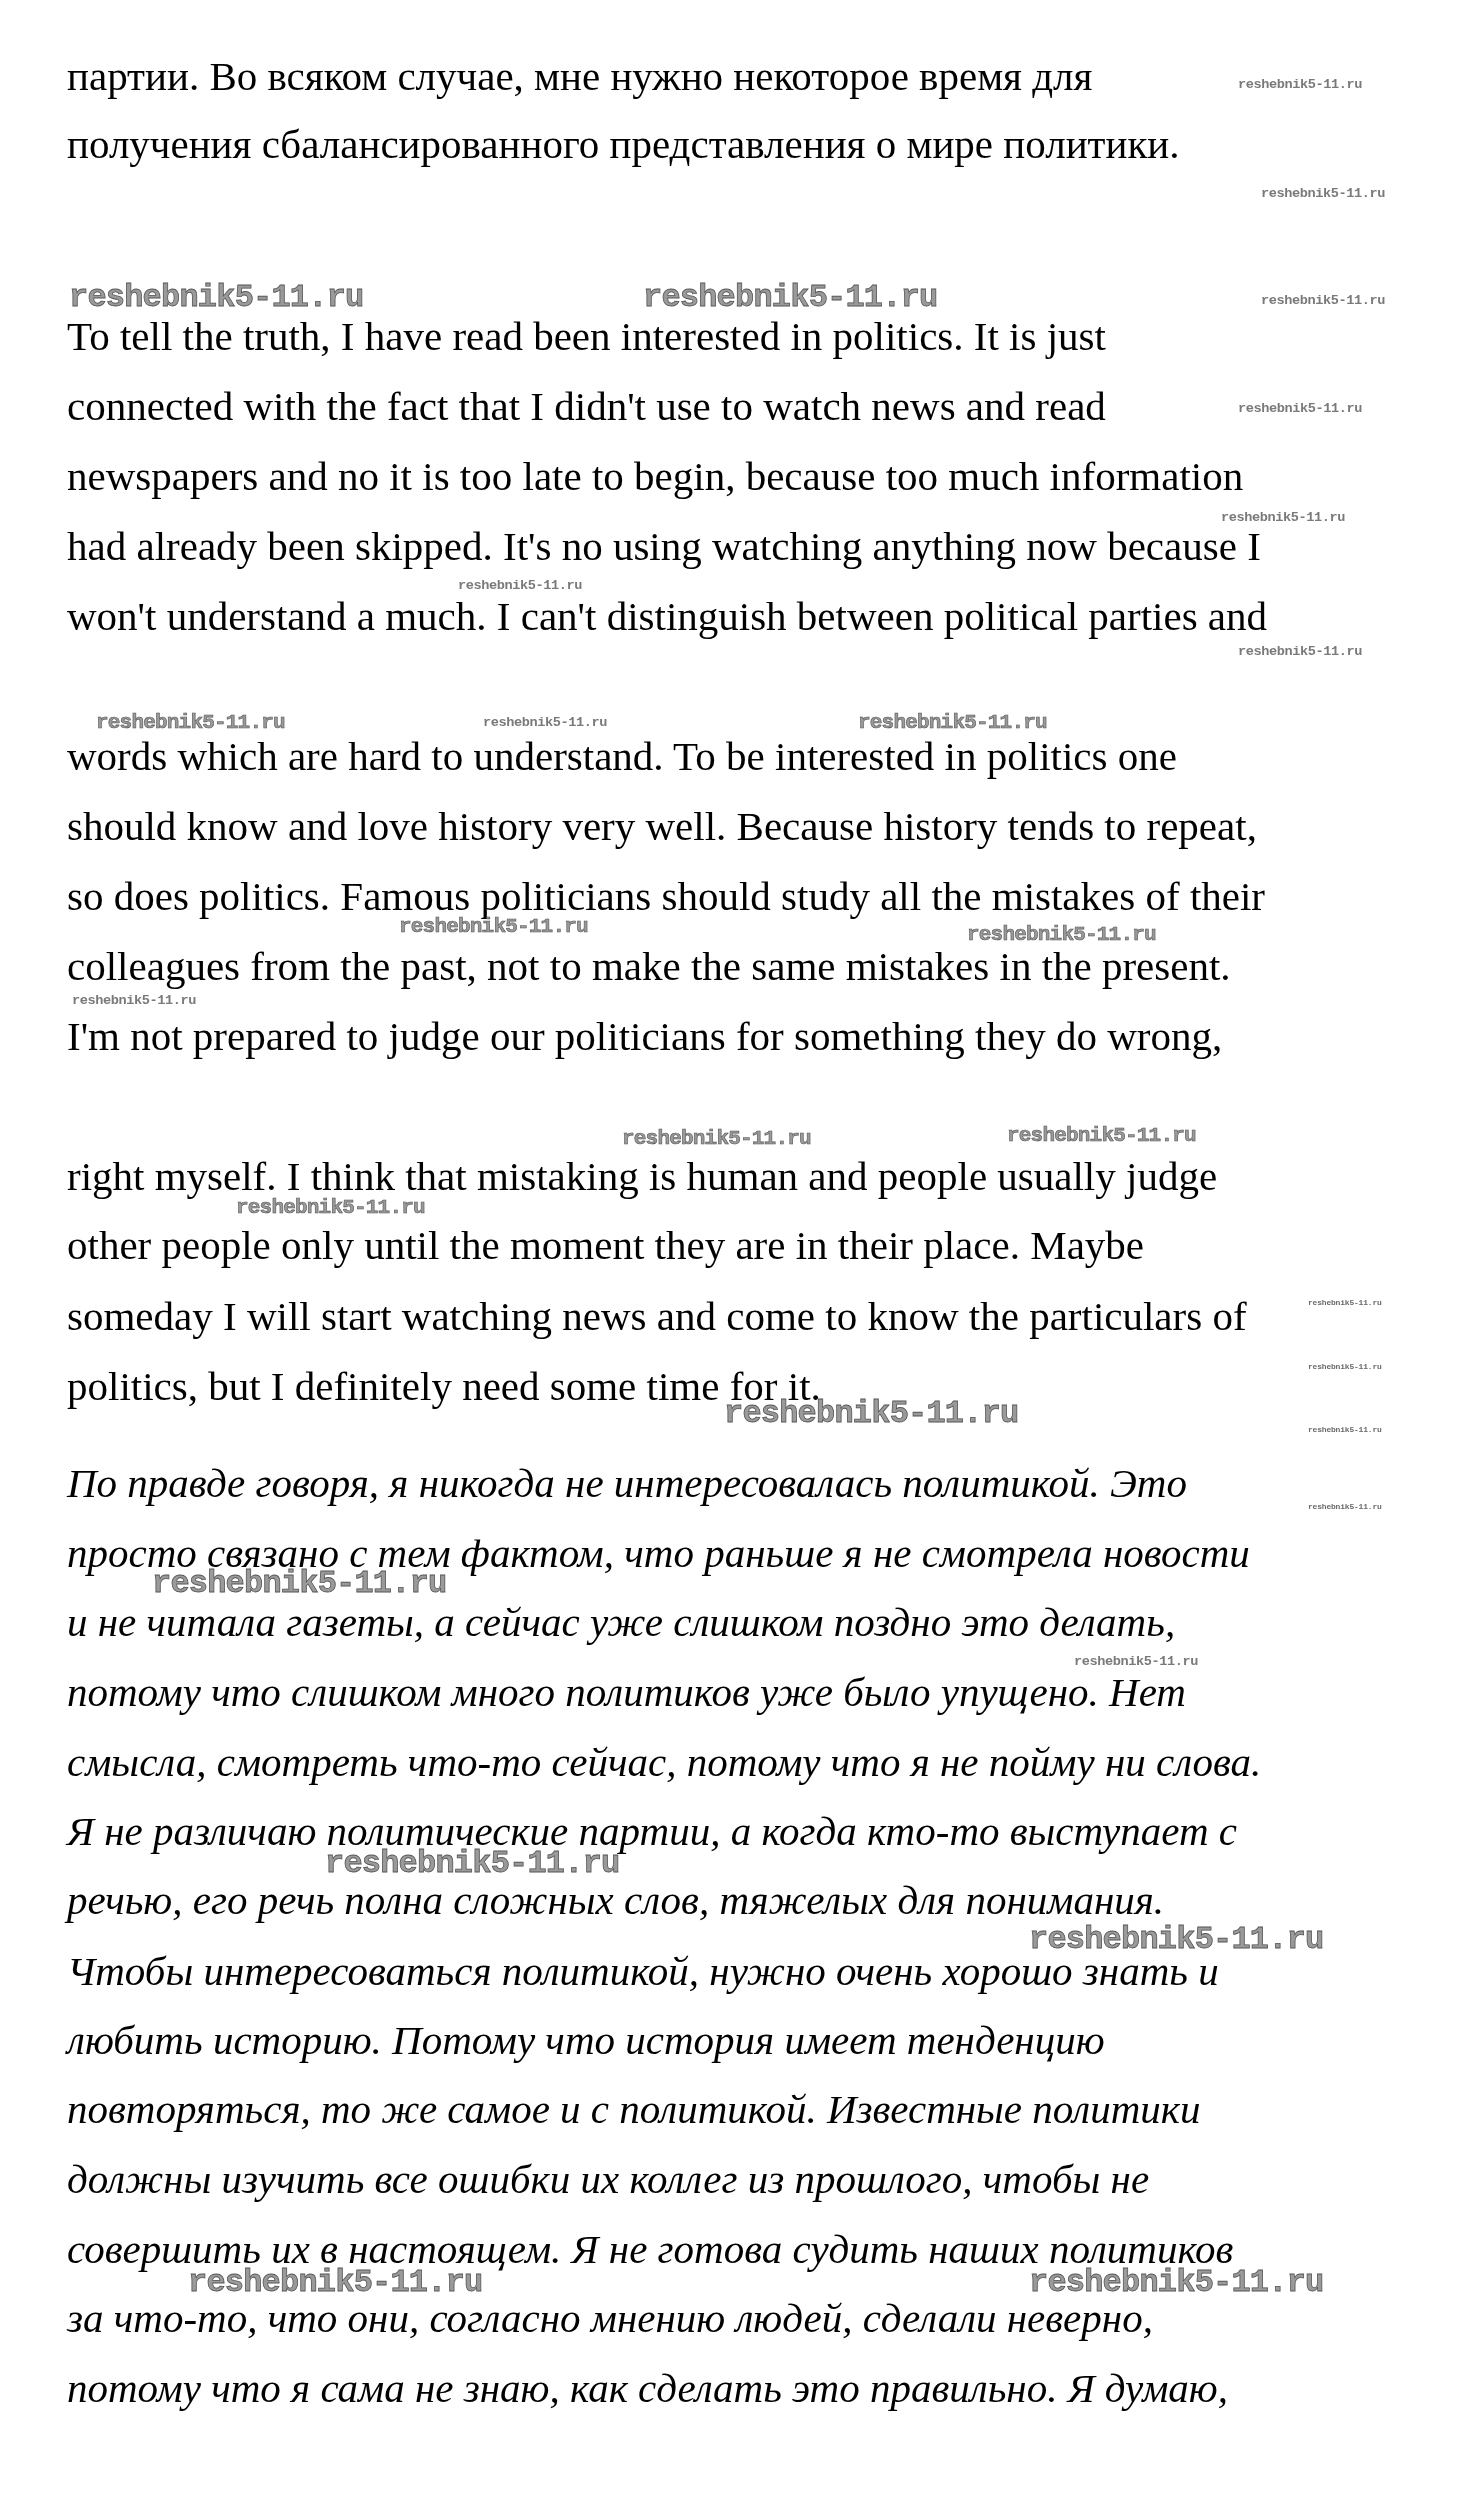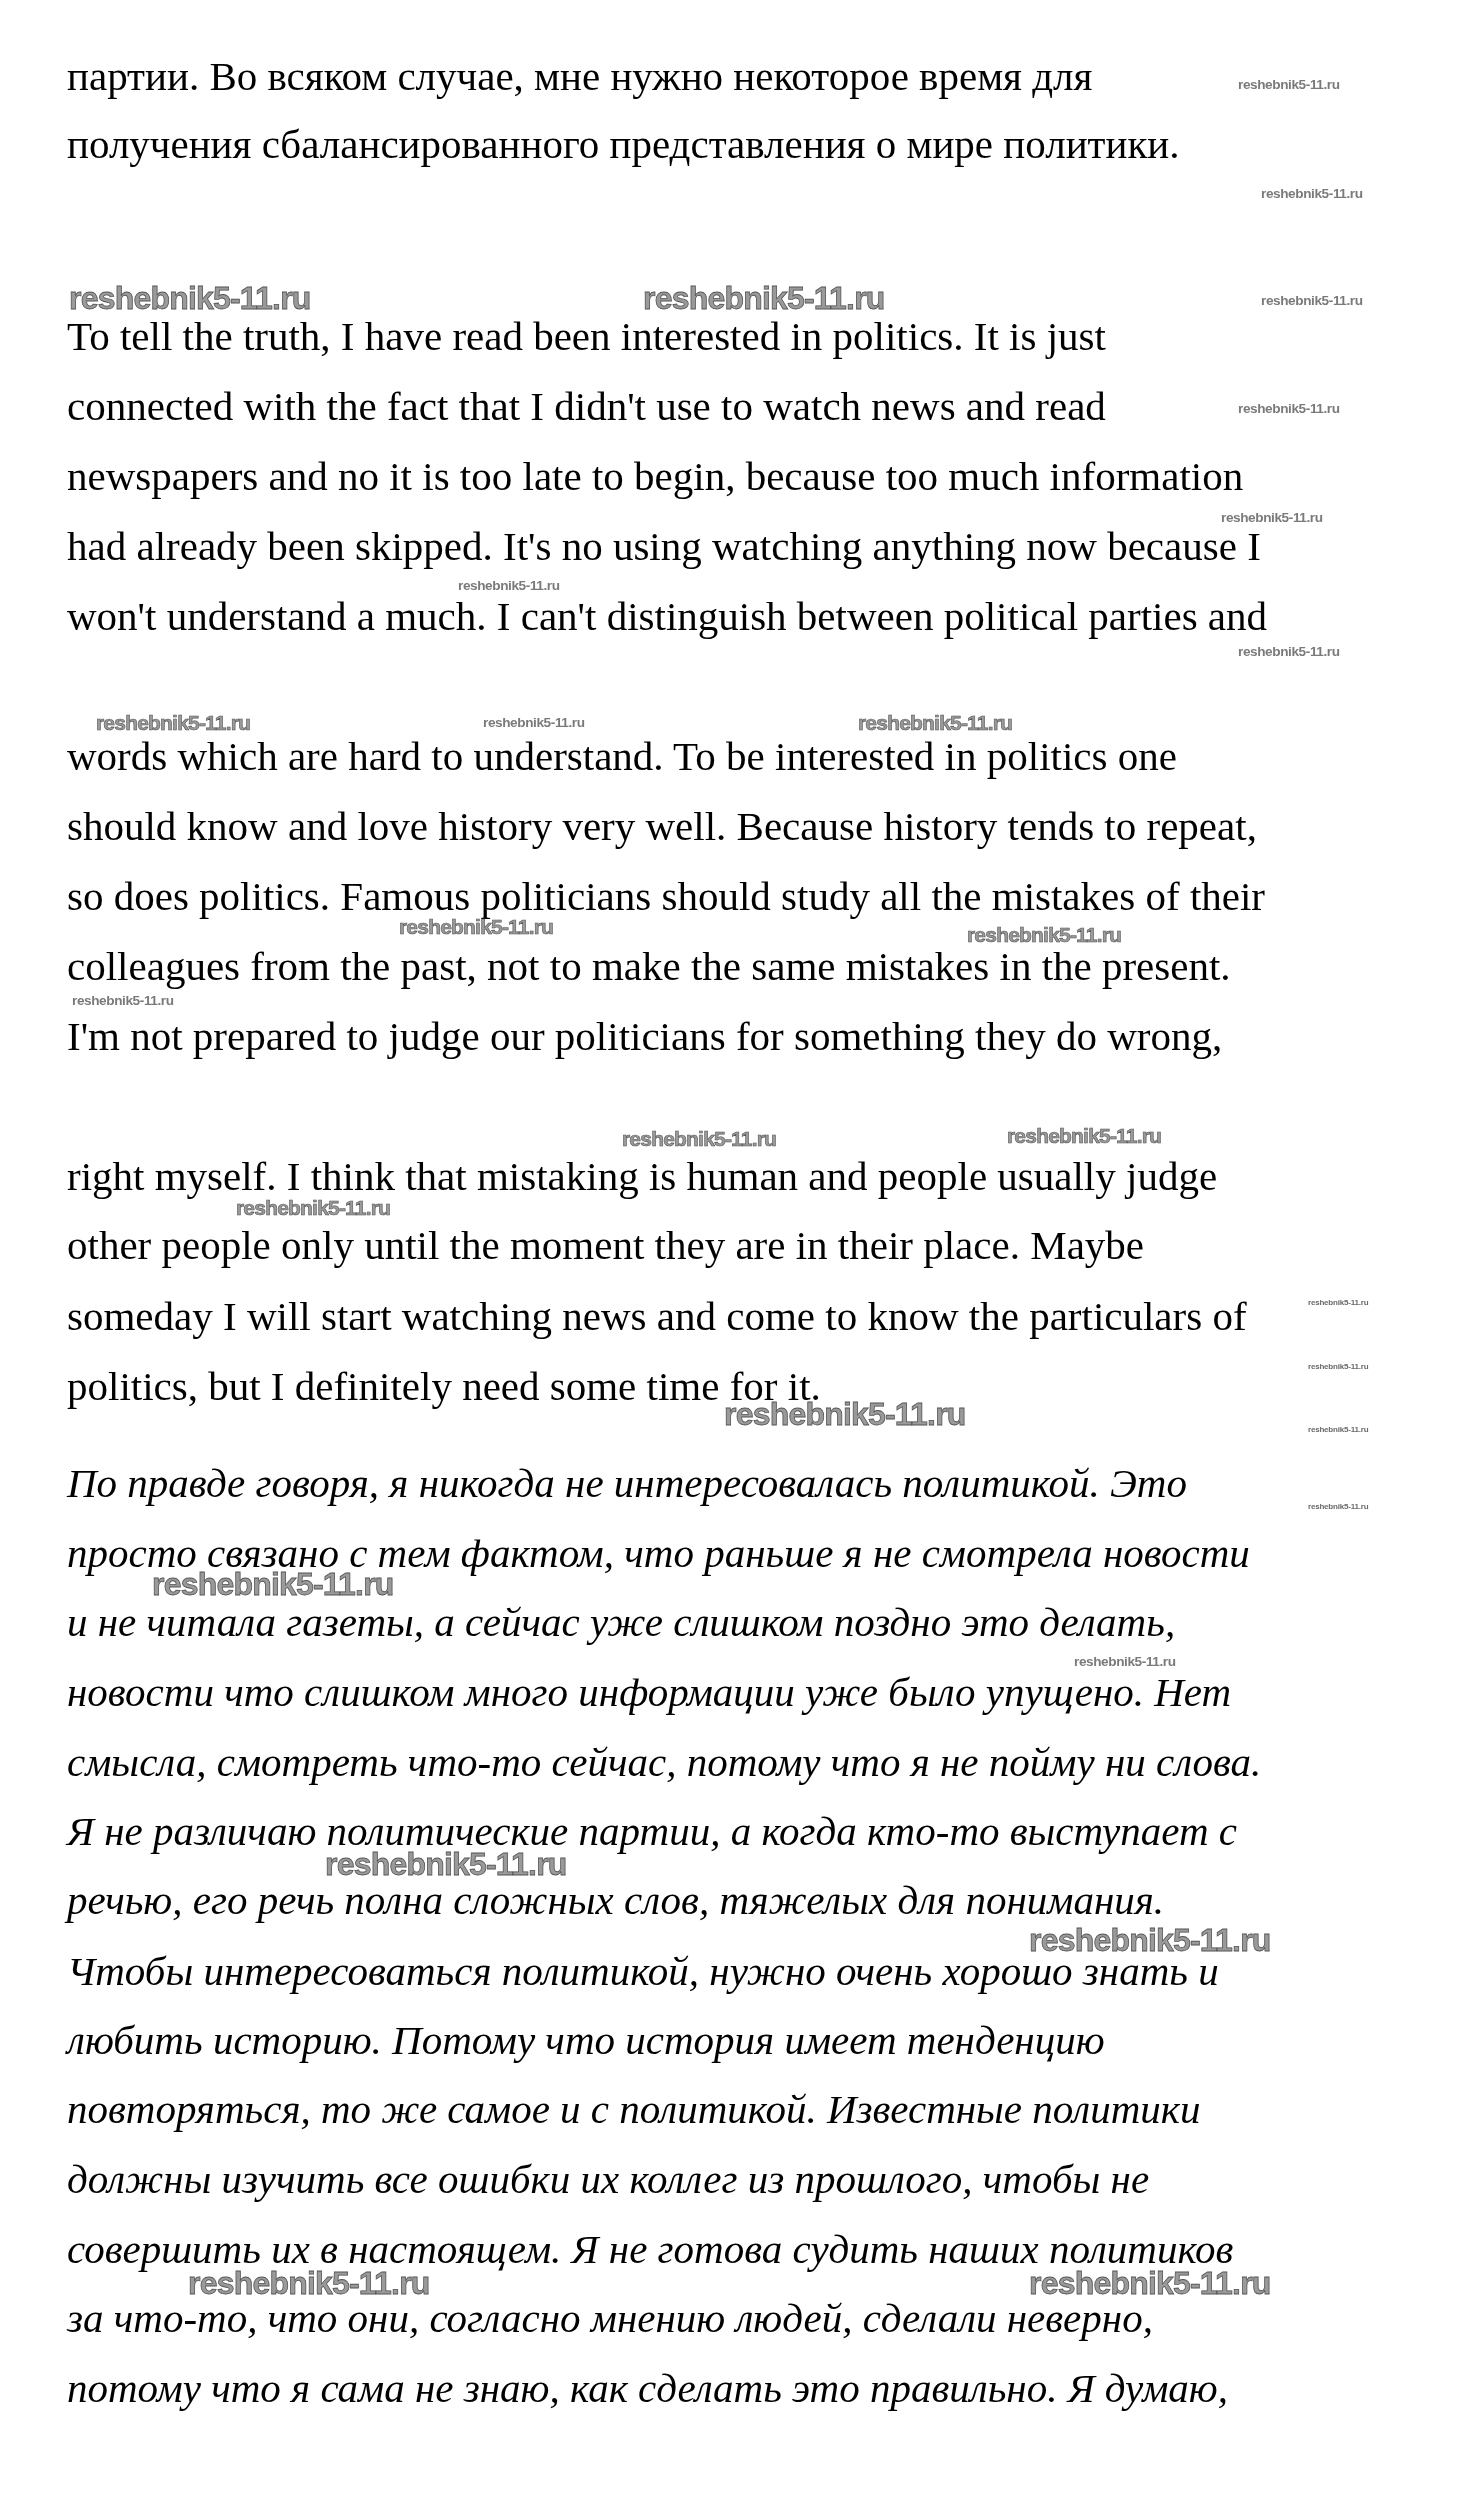--- a/index.html
+++ b/index.html
@@ -6,21 +6,21 @@
   body { width: 1466px; height: 2512px; position: relative; overflow: hidden; }
   .page { position: absolute; left: 0; top: 0; width: 1466px; height: 2512px; background: #fff; }
   .line {
     position: absolute; left: 67px; white-space: nowrap;
     font-family: "Liberation Serif", "DejaVu Serif", serif;
     font-size: 41px; line-height: 41px; color: #000;
   }
   .line.it { font-style: italic; }
   .wm {
     position: absolute; white-space: nowrap;
-    font-family: Liberation Sans, sans-serif;
+    font-family: Liberation Mono, monospace;
     font-weight: bold; color: #9a9a9a;
     -webkit-text-stroke: 0.8px #555;
     letter-spacing: -0.8px;
   }
   .wm.L { font-size: 32px; line-height: 32px; }
   .wm.M { font-size: 21px; line-height: 21px; -webkit-text-stroke: 0.6px #555; }
   .wm.S { font-size: 13.6px; line-height: 13.6px; color: #7a7a7a; -webkit-text-stroke: 0; letter-spacing: -0.4px; }
   .wm.T { font-size: 8px; line-height: 8px; color: #6a6a6a; -webkit-text-stroke: 0; letter-spacing: -0.2px; }
 </style>
 </head>
@@ -42,21 +42,21 @@
   <div class="line" style="top:946px">colleagues from the past, not to make the same mistakes in the present.</div>
   <div class="line" style="top:1016px">I'm not prepared to judge our politicians for something they do wrong,</div>
   <div class="line" style="top:1156px">right myself. I think that mistaking is human and people usually judge</div>
   <div class="line" style="top:1225px">other people only until the moment they are in their place. Maybe</div>
   <div class="line" style="top:1296px">someday I will start watching news and come to know the particulars of</div>
   <div class="line" style="top:1366px">politics, but I definitely need some time for it.</div>
 
   <div class="line it" style="top:1463px">По правде говоря, я никогда не интересовалась политикой. Это</div>
   <div class="line it" style="top:1533px">просто связано с тем фактом, что раньше я не смотрела новости</div>
   <div class="line it" style="top:1602px">и не читала газеты, а сейчас уже слишком поздно это делать,</div>
-  <div class="line it" style="top:1672px">новости что слишком много информации уже было упущено. Нет</div>
+  <div class="line it" style="top:1672px">потому что слишком много политиков уже было упущено. Нет</div>
   <div class="line it" style="top:1742px">смысла, смотреть что-то сейчас, потому что я не пойму ни слова.</div>
   <div class="line it" style="top:1811px">Я не различаю политические партии, а когда кто-то выступает с</div>
   <div class="line it" style="top:1880px">речью, его речь полна сложных слов, тяжелых для понимания.</div>
   <div class="line it" style="top:1951px"> Чтобы интересоваться политикой, нужно очень хорошо знать и</div>
   <div class="line it" style="top:2020px">любить историю. Потому что история имеет тенденцию</div>
   <div class="line it" style="top:2089px">повторяться, то же самое и с политикой. Известные политики</div>
   <div class="line it" style="top:2159px">должны изучить все ошибки их коллег из прошлого, чтобы не</div>
   <div class="line it" style="top:2229px">совершить их в настоящем. Я не готова судить наших политиков</div>
   <div class="line it" style="top:2298px">за что-то, что они, согласно мнению людей, сделали неверно,</div>
   <div class="line it" style="top:2368px">потому что я сама не знаю, как сделать это правильно. Я думаю,</div>

